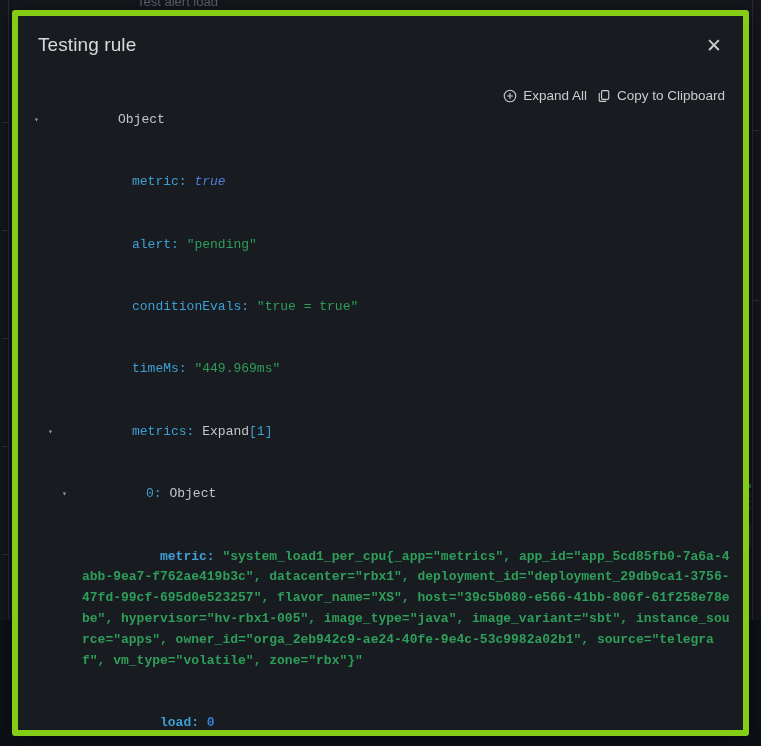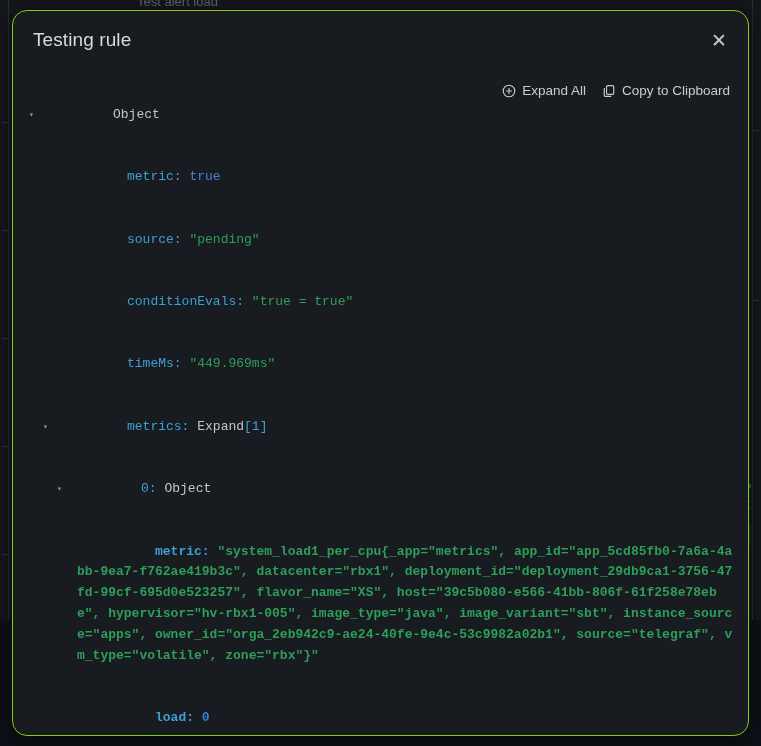--- a/index.html
+++ b/index.html
@@ -50,22 +50,22 @@
     border-radius: 1px;
   }
   .backdrop-ghost.accent { background: #2d6e46; }
 
   
   .modal {
     position: absolute;
     left: 12px; top: 10px;
     width: 737px; height: 726px;
     background: #181b1f;
-    border: 1px solid #84cc16;
-    border-radius: 15px;
+    border: 6px solid #84cc16;
+    border-radius: 3px;
     display: flex;
     flex-direction: column;
     box-shadow: 0 4px 18px rgba(0,0,0,.55);
   }
 
   .modal-header {
     position: relative;
     flex: 0 0 auto;
     height: 58px;
     display: flex;
@@ -97,21 +97,21 @@
     position: relative;
     padding: 14px 12px 10px 12px;
     overflow: hidden;
   }
 
   .json-actions {
     position: absolute;
     right: 18px; top: 14px;
     display: flex;
     align-items: center;
-    gap: 16px;
+    gap: 10px;
     z-index: 3;
   }
   .json-action {
     display: inline-flex;
     align-items: center;
     gap: 6px;
     color: #cbccce;
     font-size: 13.5px;
     background: transparent;
     border: none;
@@ -155,21 +155,21 @@
   }
   .lv0 > .caret { left: 2px; }
   .lv1 > .caret { left: 16px; }
   .lv2 > .caret { left: 30px; }
 
   .k-key    { color: #3e9fd4; }
   .k-label  { color: #c3c6cc; }
   .k-idx    { color: #3e9fd4; }
   .k-str    { color: #2e9e5b; }
   .k-num    { color: #3b7fd4; }
-  .k-bool   { color: #4b7fd6; }
+  .k-bool   { color: #4b7fd6; font-style: italic; }
   .k-punct  { color: #9aa0aa; }
   .k-brkt   { color: #3e9fd4; }
 </style>
 </head>
 <body>
 
 <div id="app">
 
   <div class="backdrop">
     <div class="backdrop-title">Test alert load</div>
@@ -223,21 +223,21 @@
 
         <div class="jrow lv0">
           <span class="caret">▾</span><span class="k-label">Object</span>
         </div>
 
         <div class="jrow lv1">
           <span class="k-key">metric:</span><span class="k-punct"> </span><span class="k-bool">true</span>
         </div>
 
         <div class="jrow lv1">
-          <span class="k-key">source:</span><span class="k-punct"> </span><span class="k-str">"pending"</span>
+          <span class="k-key">alert:</span><span class="k-punct"> </span><span class="k-str">"pending"</span>
         </div>
 
         <div class="jrow lv1">
           <span class="k-key">conditionEvals:</span><span class="k-punct"> </span><span class="k-str">"true = true"</span>
         </div>
 
         <div class="jrow lv1">
           <span class="k-key">timeMs:</span><span class="k-punct"> </span><span class="k-str">"449.969ms"</span>
         </div>
 

